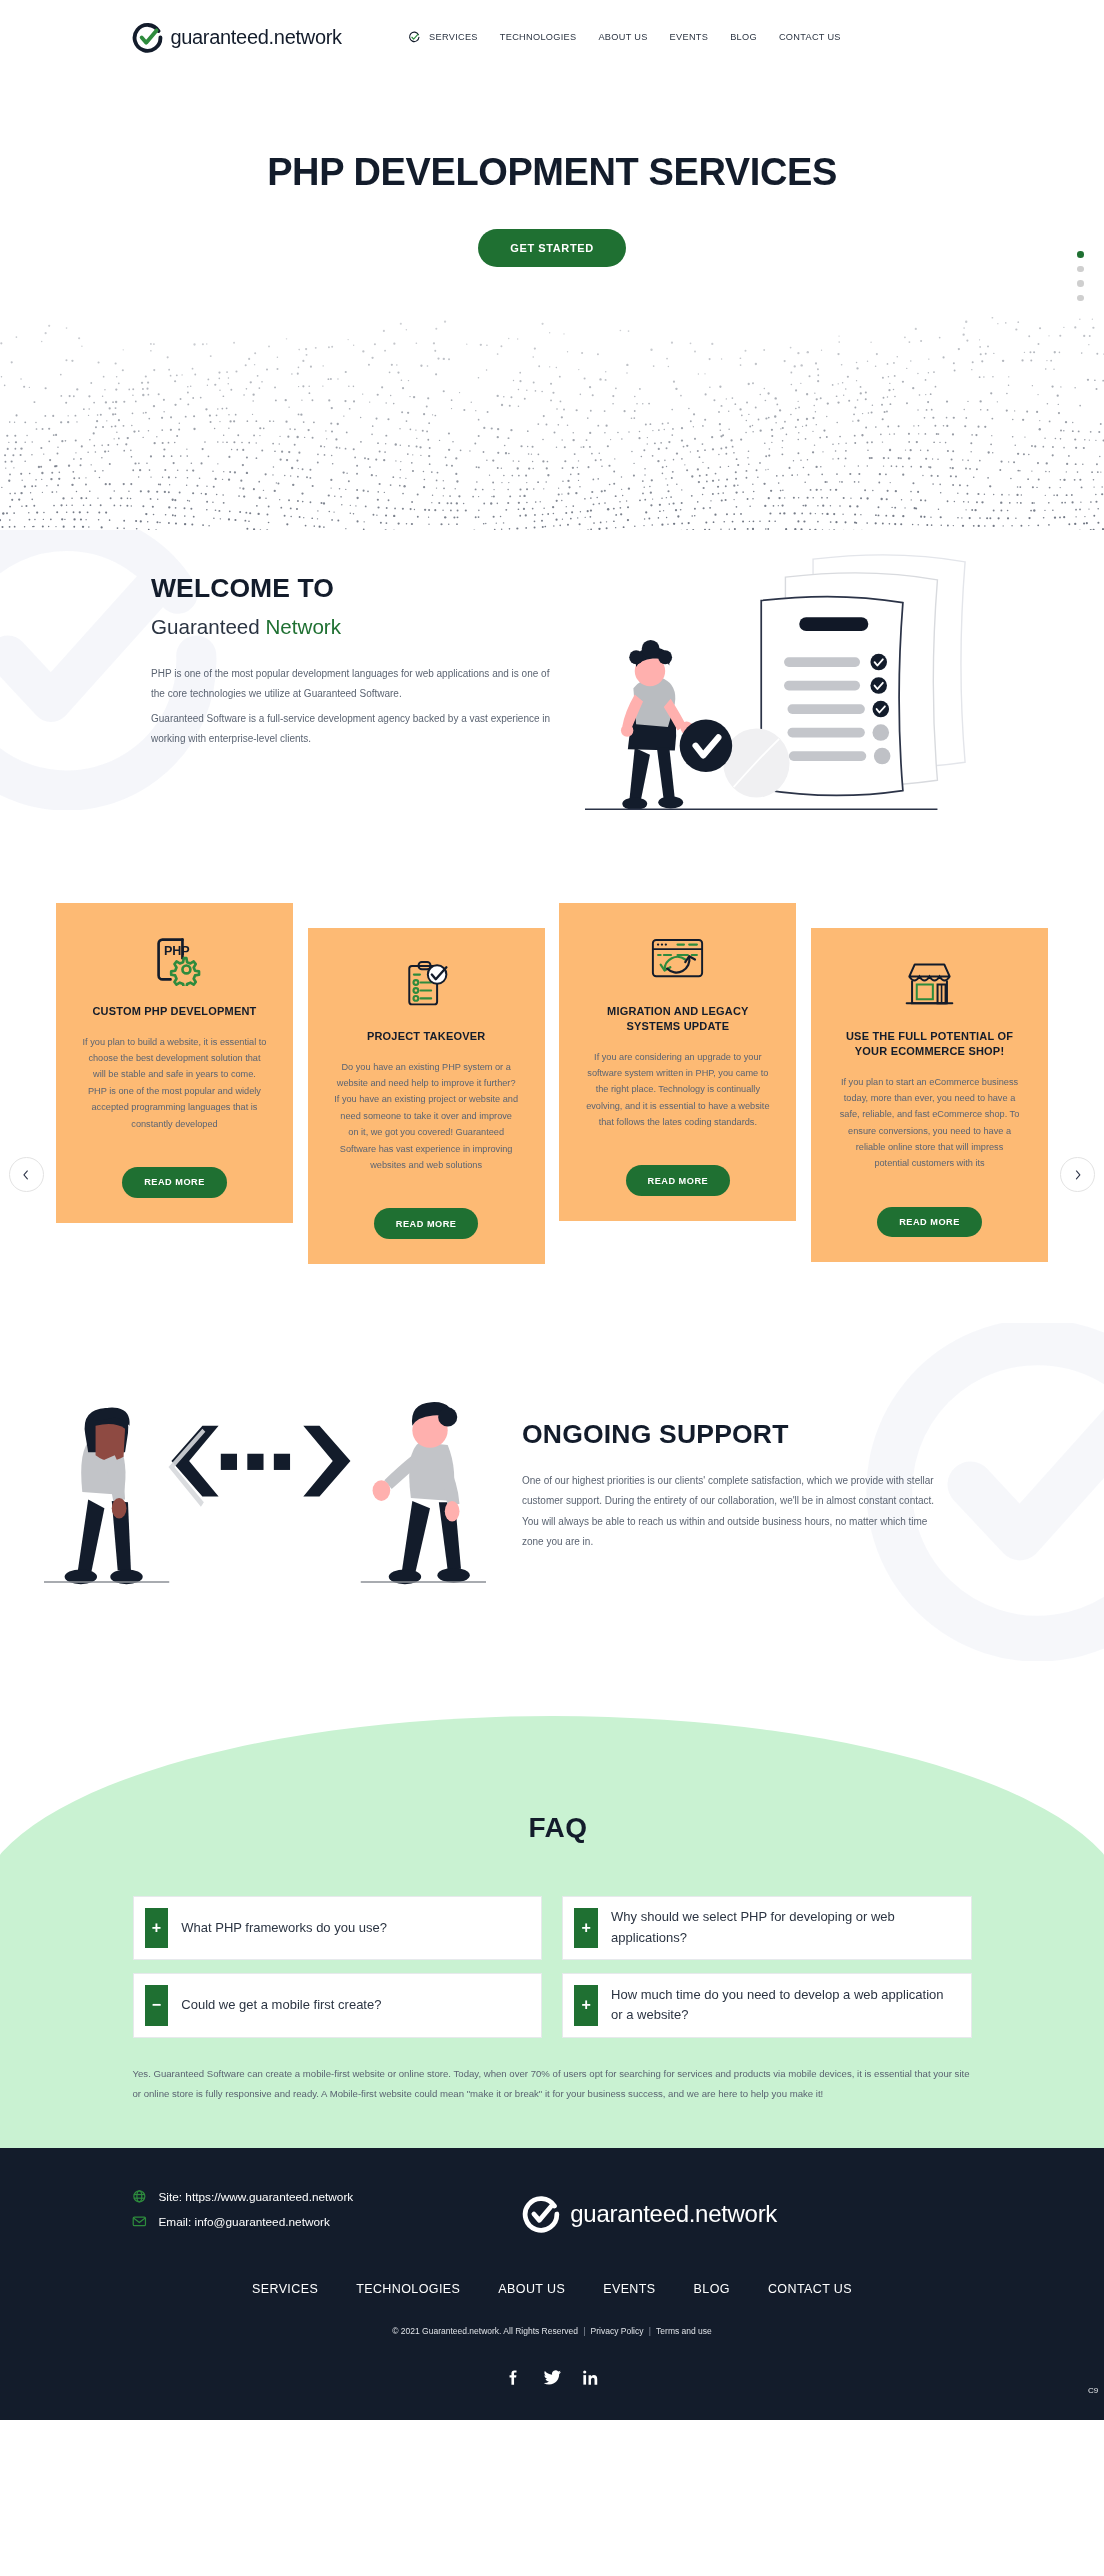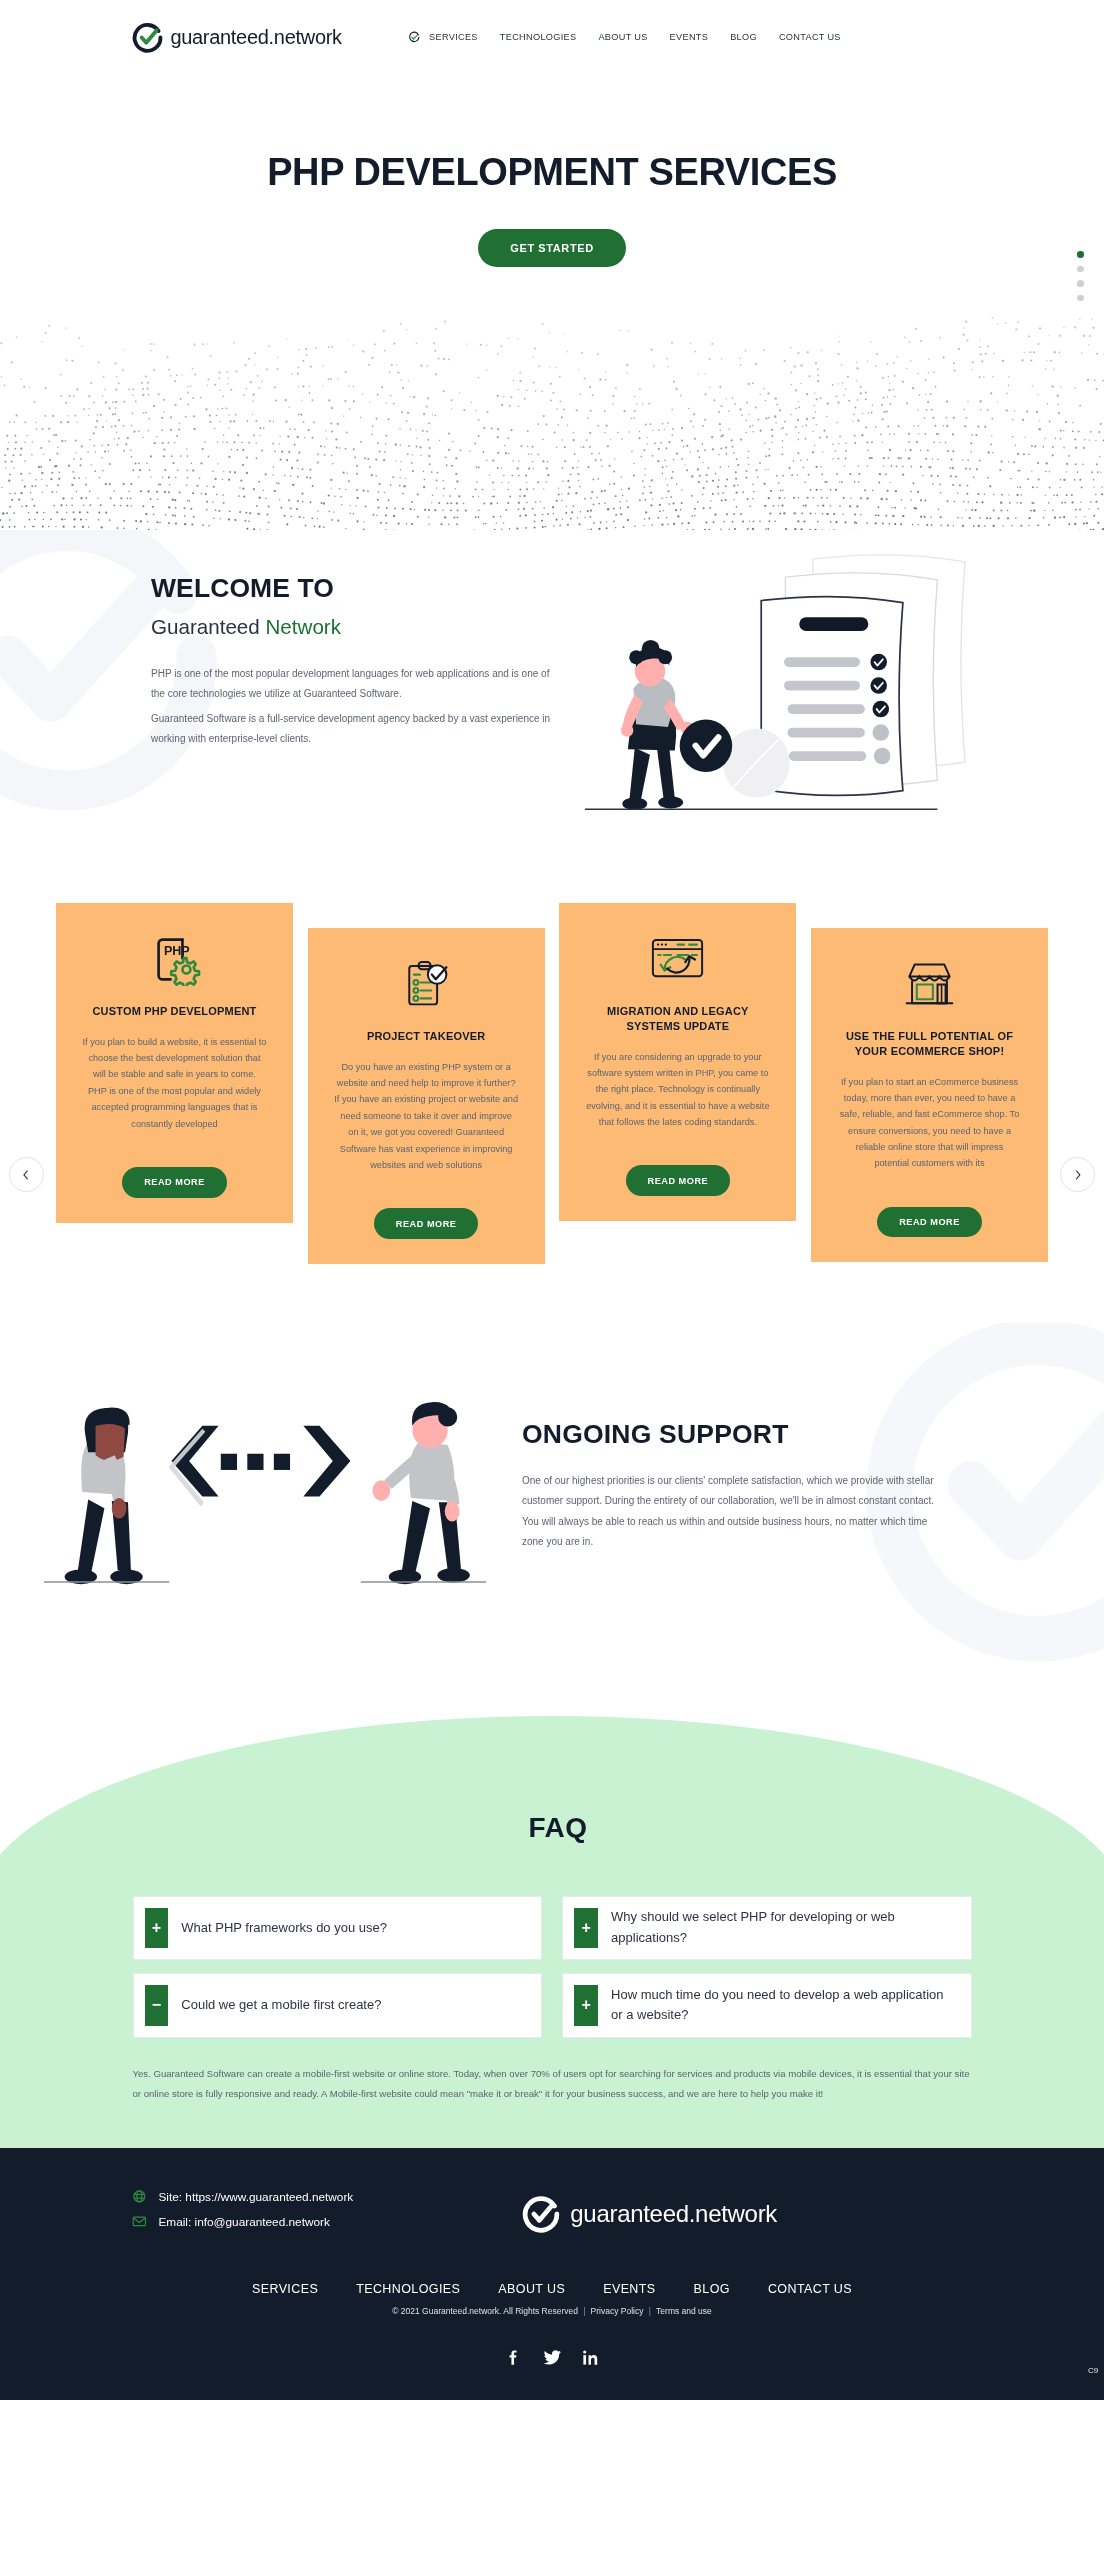--- a/index.html
+++ b/index.html
@@ -357,21 +357,21 @@
     gap: 38px;
   }
   .footer-nav a {
     color: #fff;
     text-decoration: none;
     font-size: 12.5px;
     letter-spacing: 0.4px;
     cursor: pointer;
   }
   .footer-legal {
-    margin-top: 10px;
+    margin-top: 30px;
     text-align: center;
     font-size: 8.5px;
     color: #dfe2e7;
   }
   .footer-legal a { color: #dfe2e7; text-decoration: none; cursor: pointer; }
   .footer-legal .sep { margin: 0 5.2px; color: #8b93a1; }
   .footer-social {
     margin-top: 31px;
     display: flex;
     justify-content: center;

